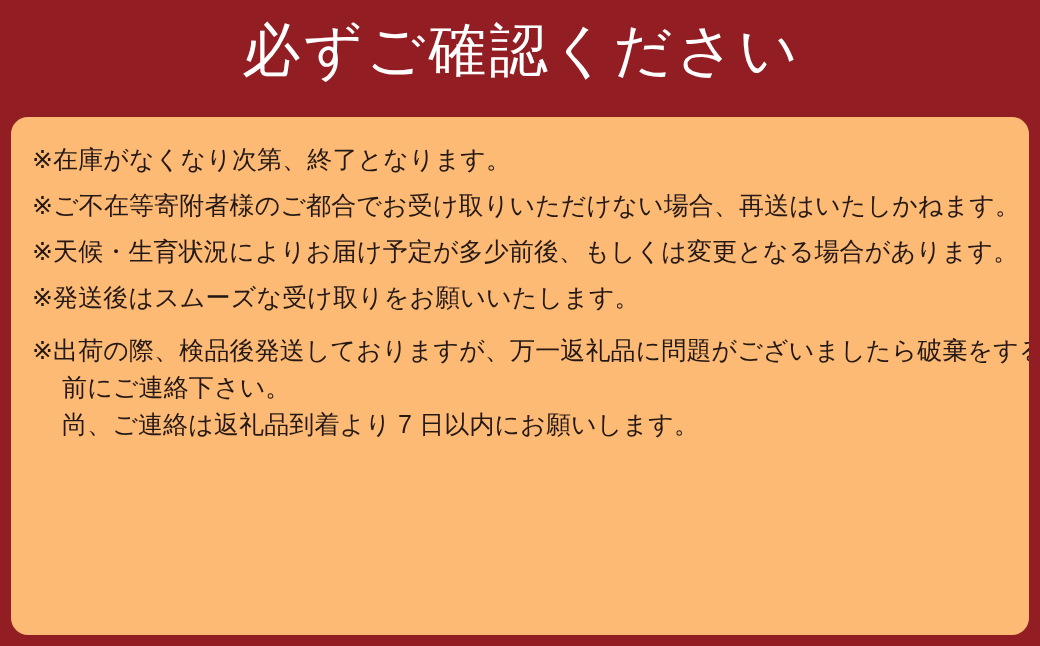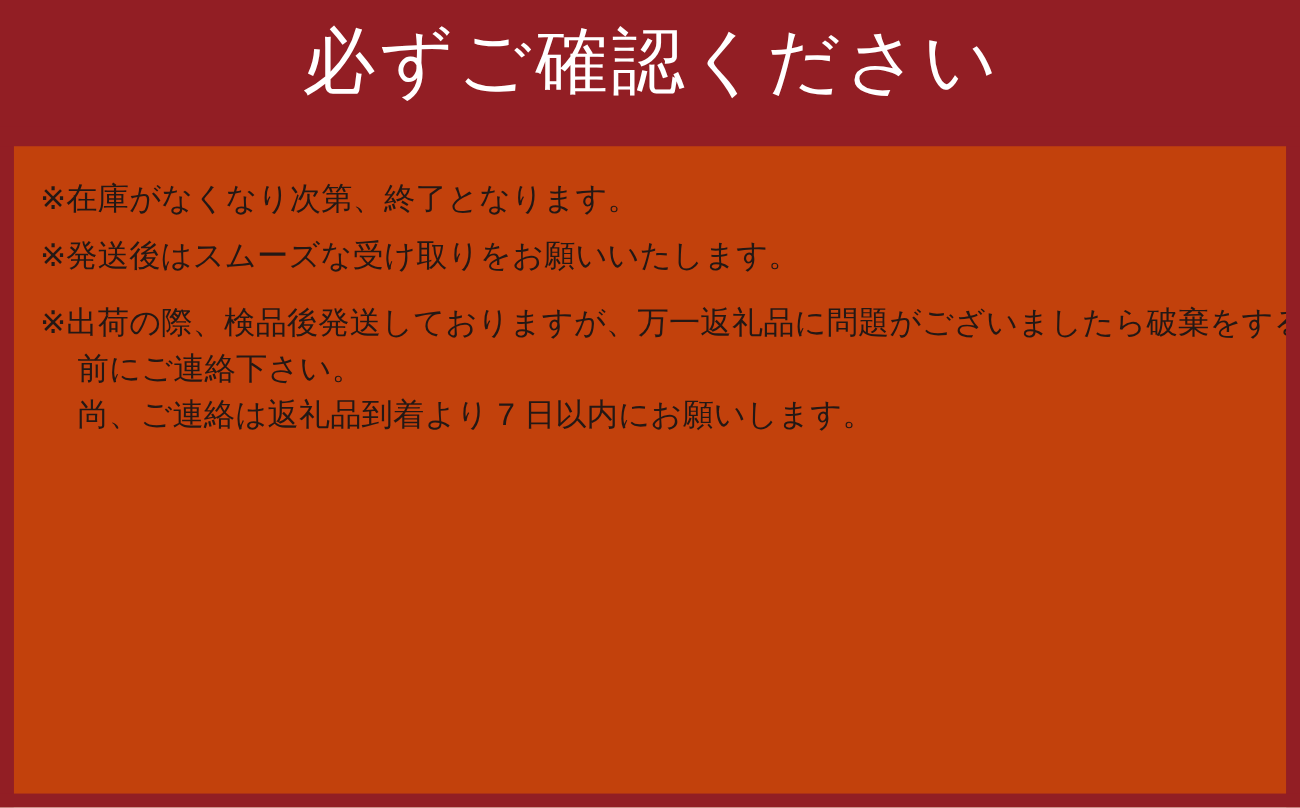--- a/index.html
+++ b/index.html
@@ -45,23 +45,24 @@
     transform: translateY(-1px);
   }
 
   
   .notice-body {
     position: absolute;
     left: 11px;
     top: 117px;
     width: 1018px;
     height: 518px;
-    background: #c2410c;
+    background: #fdba74;
     box-sizing: border-box;
     overflow: hidden;
+    border-radius: 17px;
   }
 
   .notice-list {
     position: absolute;
     left: 21px;
     top: 0;
     right: 8px;
     margin: 0;
     padding: 0;
     list-style: none;
@@ -132,21 +133,23 @@
 
   <div class="notice-header">
     <h1 class="notice-title">必ずご確認ください</h1>
   </div>
 
   <div class="notice-body">
     <ul class="notice-list">
 
       <li class="notice-item single">※在庫がなくなり次第、終了となります。</li>
 
+      <li class="notice-item single">※ご不在等寄附者様のご都合でお受け取りいただけない場合、再送はいたしかねます。</li>
 
+      <li class="notice-item single">※天候・生育状況によりお届け予定が多少前後、もしくは変更となる場合があります。</li>
 
       <li class="notice-item single">※発送後はスムーズな受け取りをお願いいたします。</li>
 
 
       <li class="notice-item block">
         <div class="blk-line">※出荷の際、検品後発送しておりますが、万一返礼品に問題がございましたら破棄をする</div>
         <div class="blk-line indent">前にご連絡下さい。</div>
         <div class="blk-line indent">尚、ご連絡は返礼品到着より 7 日以内にお願いします。</div>
       </li>
 

